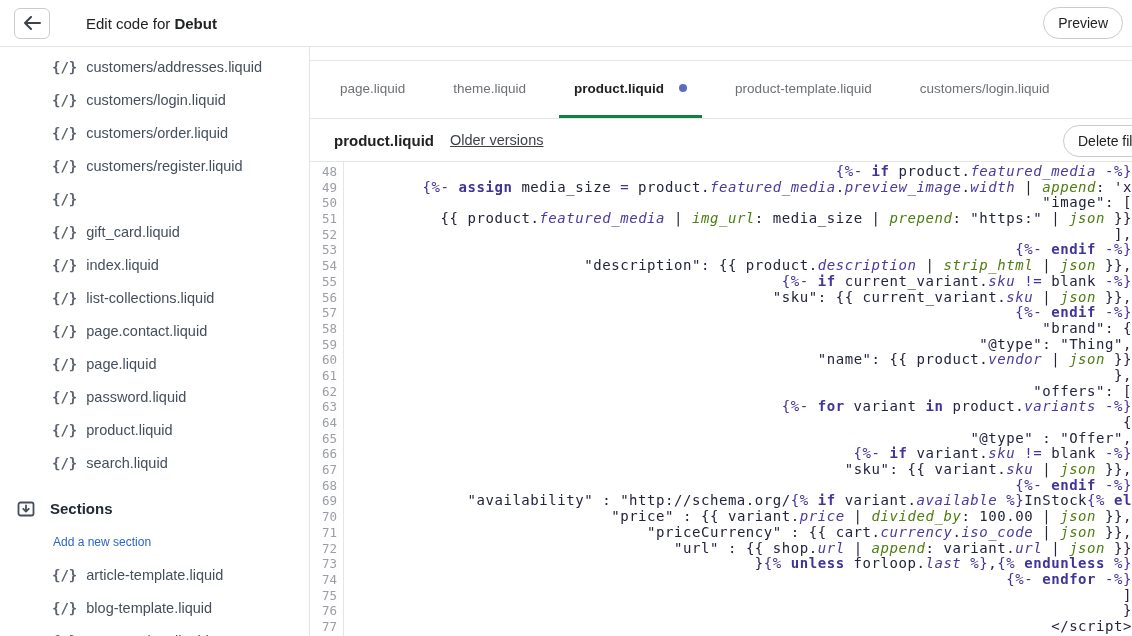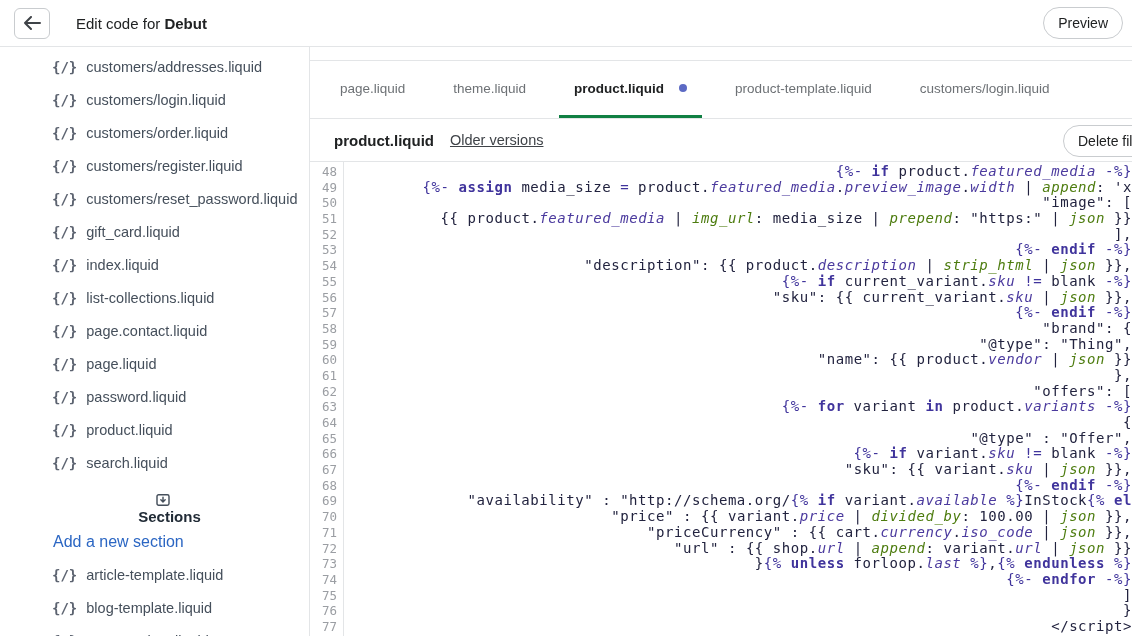--- a/index.html
+++ b/index.html
@@ -3,38 +3,38 @@
 <meta charset="utf-8">
 <style>
   * { margin:0; padding:0; box-sizing:border-box; }
   html,body { width:1132px; height:636px; overflow:hidden; background:#fff;
               font-family:"Liberation Sans", sans-serif; color:#212b36; }
 
   
   .topbar { height:47px; display:flex; align-items:center; border-bottom:1px solid #e3e5e7; background:#fff; }
   .back-btn { width:36px; height:31px; margin-left:14px; background:#fff; border:1px solid #c9cccf;
               border-radius:6px; display:flex; align-items:center; justify-content:center; cursor:pointer; }
-  .title { margin-left:26px; font-size:15px; color:#202223; }
+  .title { margin-left:36px; font-size:15px; color:#202223; }
   .title b { font-weight:700; }
   .spacer { flex:1; }
   .btn { background:#fff; border:1px solid #c9cccf; border-radius:16px; font-size:14px; color:#202223;
          padding:7px 14px; font-family:"Liberation Sans",sans-serif; cursor:pointer; white-space:nowrap; }
   .topbar .btn { margin-right:9px; }
 
   
   .main { display:flex; height:589px; }
 
   
   .sidebar { width:310px; border-right:1px solid #e3e5e7; overflow:hidden; padding-top:3px; }
   .file-item { height:33px; display:flex; align-items:center; padding-left:52px; cursor:pointer; white-space:nowrap; }
   .file-icon { font-family:"DejaVu Sans Mono",monospace; font-weight:700; color:#5c6370; font-size:14px; margin-right:9px; }
   .file-label { font-size:14.5px; color:#454f5b; }
-  .sec-header { height:33px; margin-top:13px; display:flex; align-items:center; padding-left:16px; cursor:pointer;flex-direction:column; }
+  .sec-header { height:33px; margin-top:13px; display:flex; align-items:center; padding-left:16px; cursor:pointer; }
   .sec-header .sec-label { font-size:15px; font-weight:700; color:#212b36; margin-left:14px; }
-  .add-link { height:33px; display:flex; align-items:center; padding-left:53px; font-size:16px;
+  .add-link { height:33px; display:flex; align-items:center; padding-left:53px; font-size:12px;
               color:#2b66c3; text-decoration:none; cursor:pointer; }
 
   
   .editor { flex:1; display:flex; flex-direction:column; min-width:0; }
   .tabs { height:59px; border-top:1px solid #e3e5e7; border-bottom:1px solid #e3e5e7; margin-top:13px;
           display:flex; align-items:stretch; padding-left:6px; overflow:hidden; white-space:nowrap; }
   .tab { display:flex; align-items:center; padding:0 15px; margin:0 9px; font-size:13.5px; color:#6d7175;
          cursor:pointer; border-bottom:3px solid transparent; }
   .tab.active { color:#202223; font-weight:600; border-bottom-color:#108043; }
   .mod-dot { width:8px; height:8px; border-radius:50%; background:#5c6ac4; margin-left:15px; }
@@ -91,21 +91,20 @@
         <div class="file-item">
           <span class="file-icon">{/}</span>
           <span class="file-label">customers/order.liquid</span>
         </div>
         <div class="file-item">
           <span class="file-icon">{/}</span>
           <span class="file-label">customers/register.liquid</span>
         </div>
         <div class="file-item">
           <span class="file-icon">{/}</span>
-          <span class="file-label">customers/reset_password.liquid</span>
         </div>
         <div class="file-item">
           <span class="file-icon">{/}</span>
           <span class="file-label">gift_card.liquid</span>
         </div>
         <div class="file-item">
           <span class="file-icon">{/}</span>
           <span class="file-label">index.liquid</span>
         </div>
         <div class="file-item">

